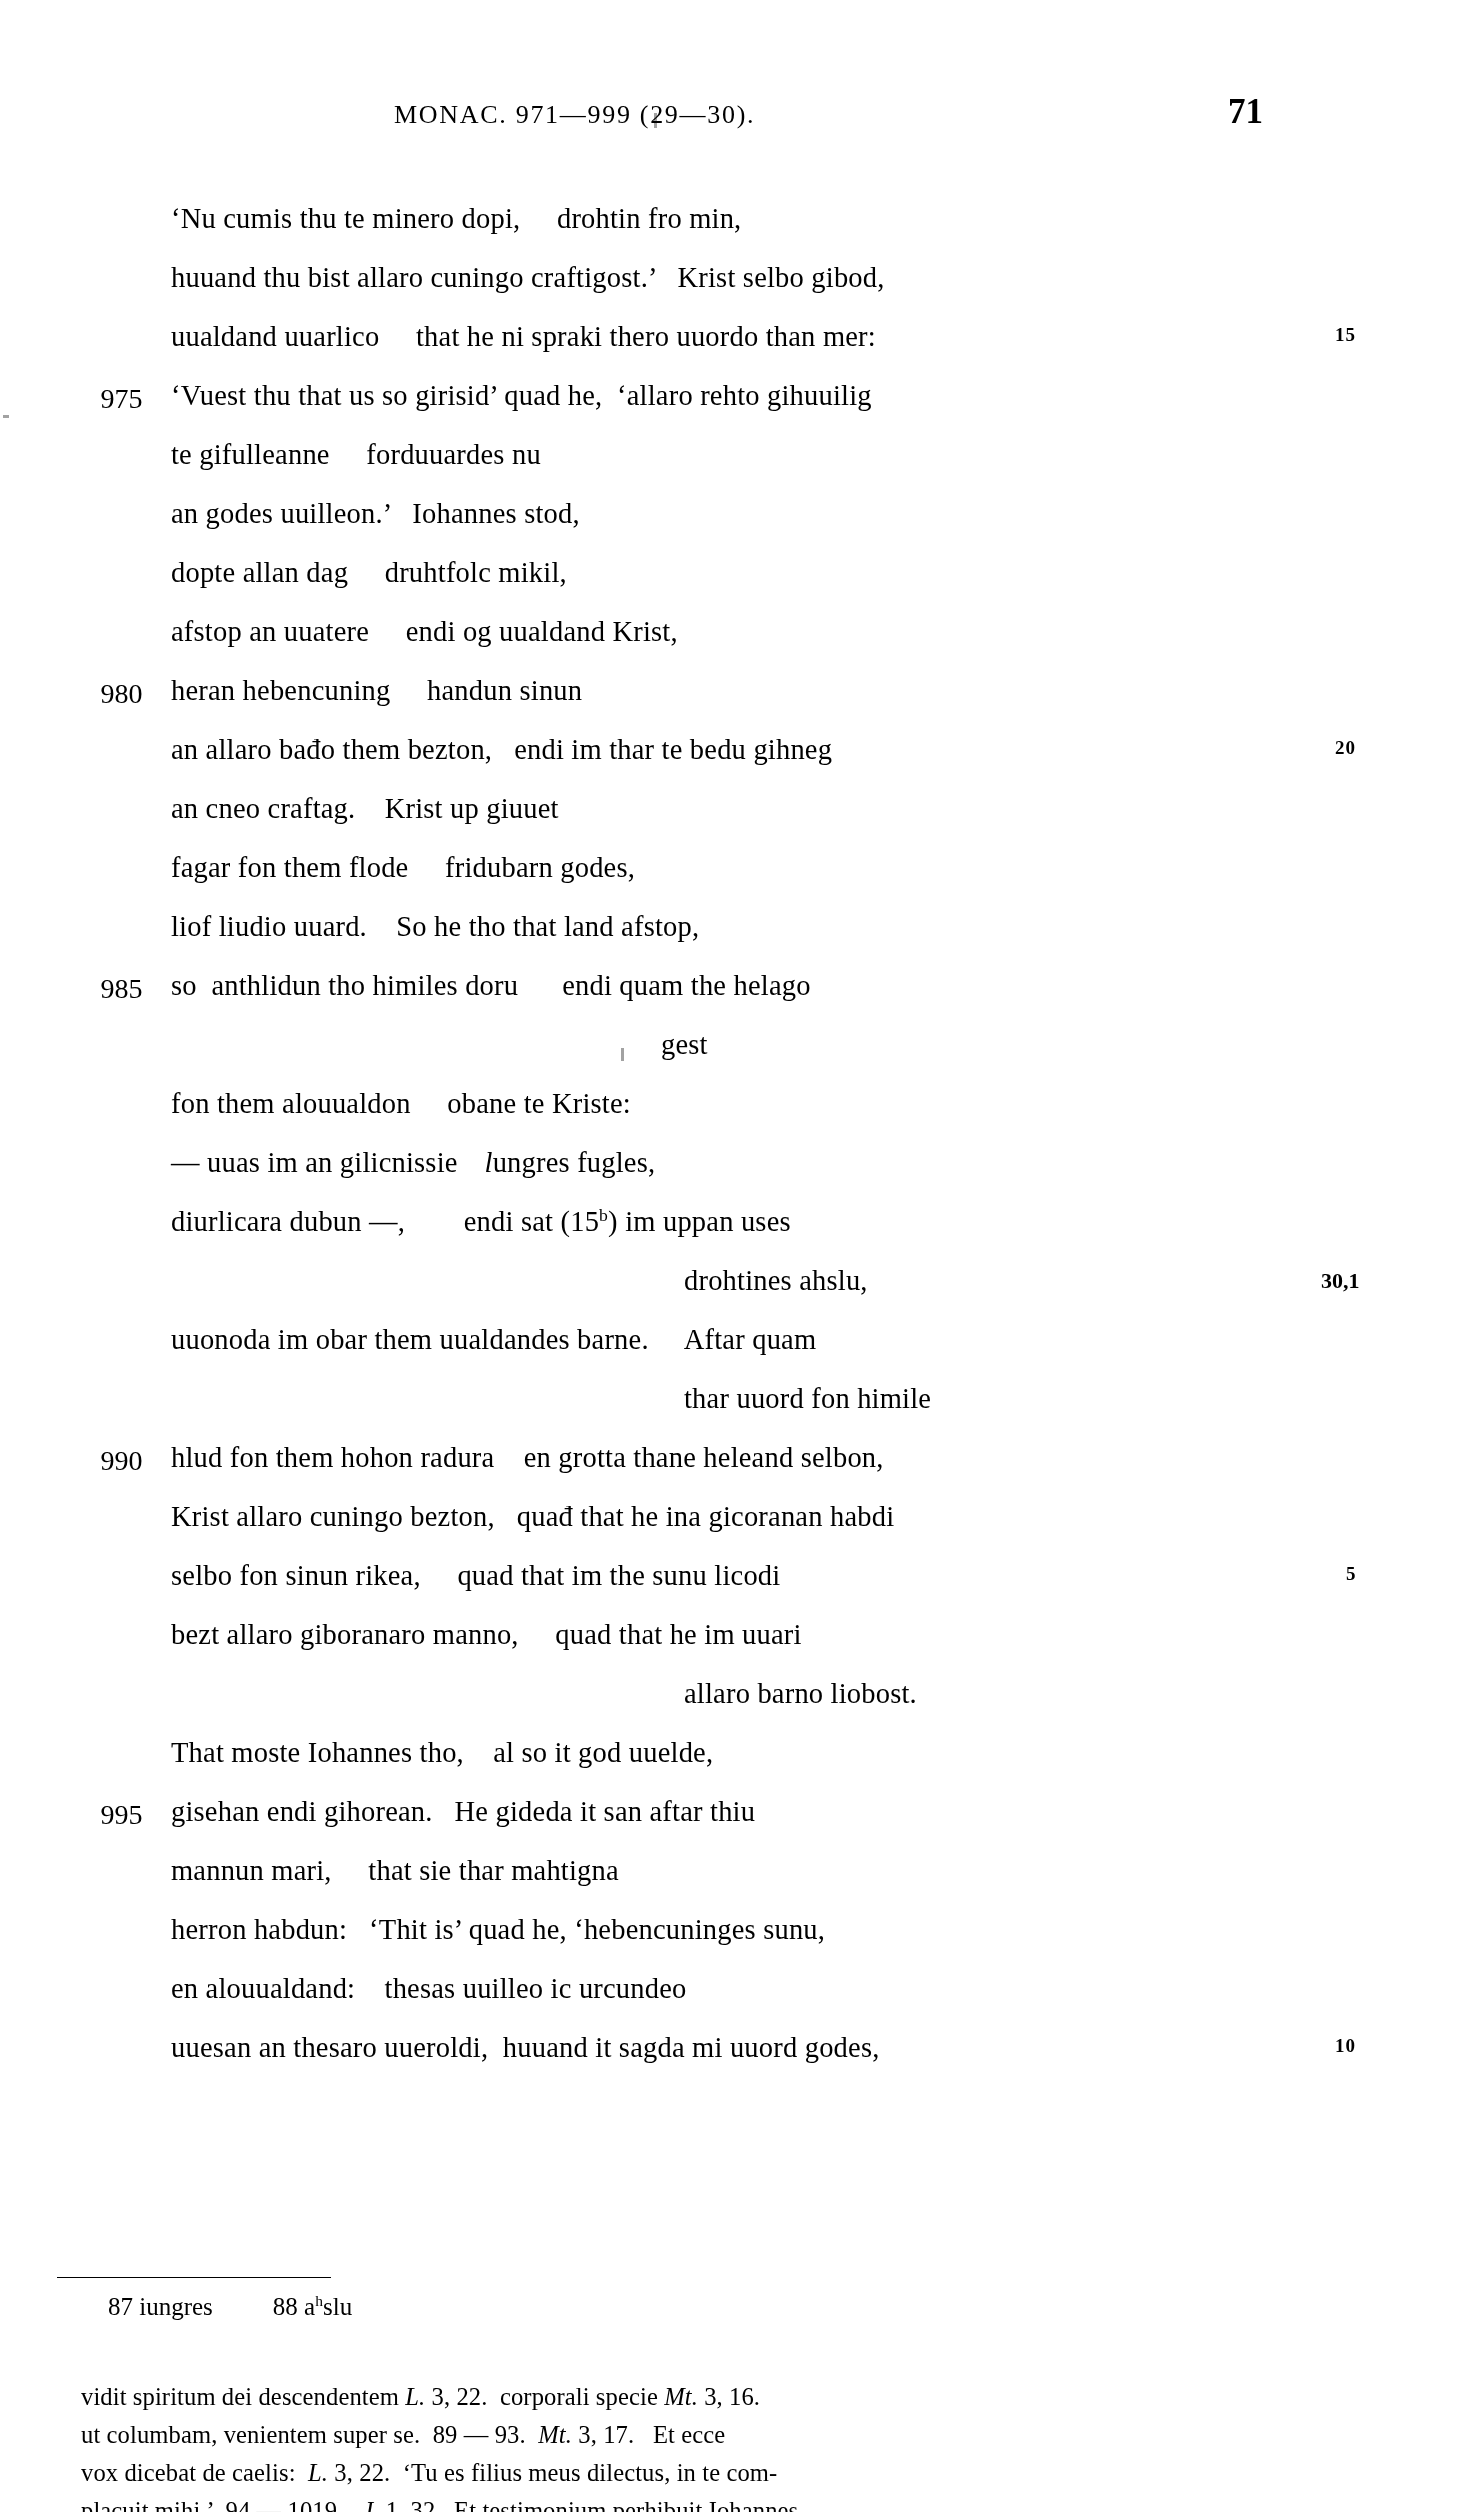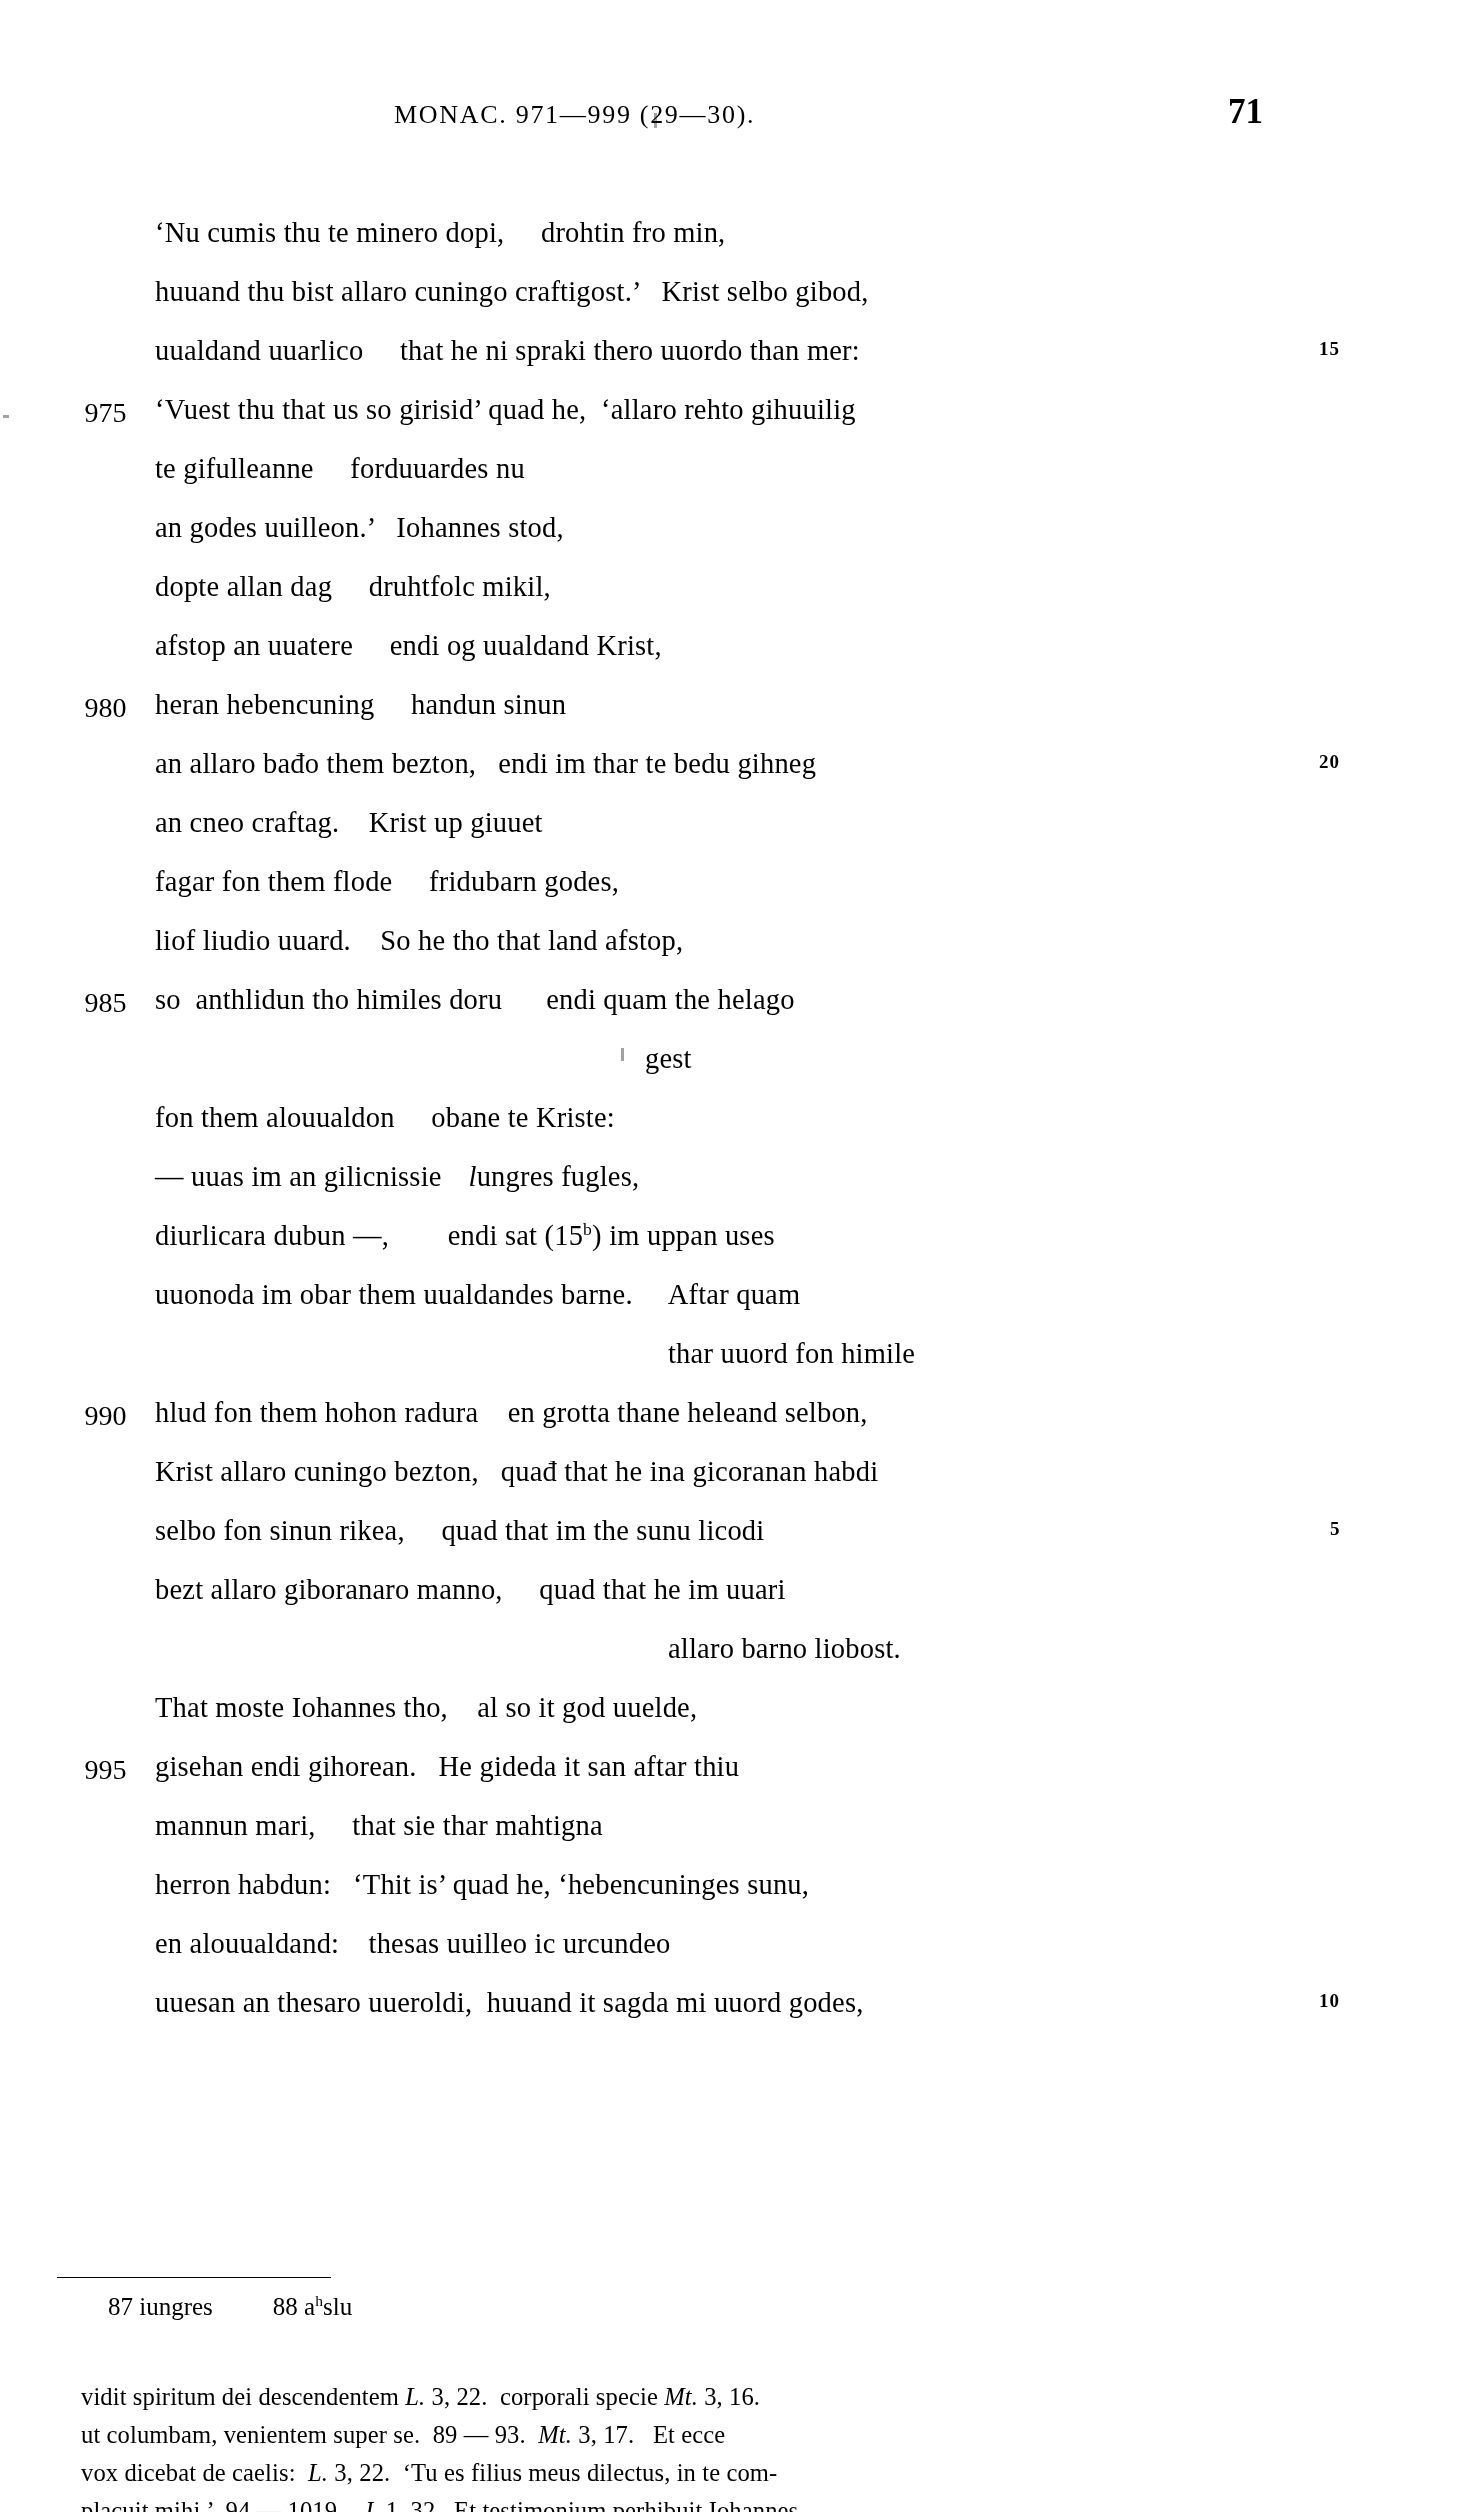--- a/index.html
+++ b/index.html
@@ -42,22 +42,22 @@
     position: absolute;
     left: 1228px;
     top: -8px;
     font-size: 35px;
     font-weight: bold;
   }
 
   
   .verse {
     position: relative;
-    margin-top: 31px;
-    padding-left: 0;
+    margin-top: 17px;
+    padding-left: 16px;
   }
   .vline {
     position: relative;
     height: 59px;
     white-space: pre;
   }
   .vnum {
     position: absolute;
     left: 57px;
     top: 3.4px;
@@ -155,20 +155,21 @@
       <div class="vline"><span class="vnum">980</span><span class="vtext">heran hebencuning     handun sinun</span></div>
       <div class="vline"><span class="vtext">an allaro bađo them bezton,   endi im thar te bedu gihneg</span><span class="marg m20">20</span></div>
       <div class="vline"><span class="vtext">an cneo craftag.    Krist up giuuet</span></div>
       <div class="vline"><span class="vtext">fagar fon them flode     fridubarn godes,</span></div>
       <div class="vline"><span class="vtext">liof liudio uuard.    So he tho that land afstop,</span></div>
       <div class="vline"><span class="vnum">985</span><span class="vtext">so  anthlidun tho himiles doru      endi quam the helago</span></div>
       <div class="vline"><span class="vtext" style="left: 645px;">gest</span></div>
       <div class="vline"><span class="vtext">fon them alouualdon     obane te Kriste:</span></div>
       <div class="vline"><span class="vtext">— uuas im an gilicnissie    <span class="ital">l</span>ungres fugles,</span></div>
       <div class="vline"><span class="vtext">diurlicara dubun —,        endi sat (15<sup class="sm">b</sup>) im uppan uses</span></div>
+      <div class="vline"><span class="vtext" style="left: 668px;">drohtines ahslu,</span><span class="marg m301">30,1</span></div>
       <div class="vline"><span class="vtext">uuonoda im obar them uualdandes barne.     Aftar quam</span></div>
       <div class="vline"><span class="vtext" style="left: 668px;">thar uuord fon himile</span></div>
       <div class="vline"><span class="vnum">990</span><span class="vtext">hlud fon them hohon radura    en grotta thane heleand selbon,</span></div>
       <div class="vline"><span class="vtext">Krist allaro cuningo bezton,   quađ that he ina gicoranan habdi</span></div>
       <div class="vline"><span class="vtext">selbo fon sinun rikea,     quad that im the sunu licodi</span><span class="marg m5">5</span></div>
       <div class="vline"><span class="vtext">bezt allaro giboranaro manno,     quad that he im uuari</span></div>
       <div class="vline"><span class="vtext" style="left: 668px;">allaro barno liobost.</span></div>
       <div class="vline"><span class="vtext">That moste Iohannes tho,    al so it god uuelde,</span></div>
       <div class="vline"><span class="vnum">995</span><span class="vtext">gisehan endi gihorean.   He gideda it san aftar thiu</span></div>
       <div class="vline"><span class="vtext">mannun mari,     that sie thar mahtigna</span></div>

